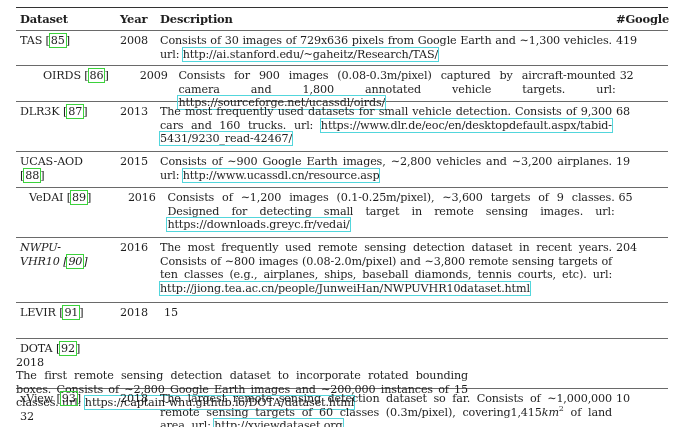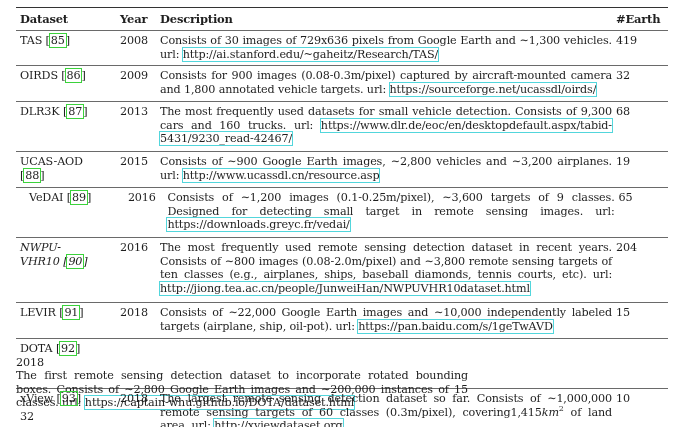--- a/index.html
+++ b/index.html
@@ -23,33 +23,33 @@
 </style>
 </head>
 <body>
 
 <div class="table">
   <div class="rule-top"></div>
   <div class="row hdr">
     <div class="cell-ds">Dataset</div>
     <div class="cell-yr">Year</div>
     <div class="cell-desc">Description</div>
-    <div class="cell-ct">#Earth</div>
+    <div class="cell-ct">#Google</div>
   </div>
   <div class="rule"></div>
 
   <div class="row body-row" style="height:29px;">
     <div class="cell-ds"><span>TAS</span> [<span class="cite">85</span>]</div>
     <div class="cell-yr">2008</div>
     <div class="cell-desc desc"><span>Consists of 30 images of 729x636 pixels from Google Earth and ∼1,300 vehicles. url: </span><span class="link">http://ai.stanford.edu/~gaheitz/Research/TAS/</span></div>
     <div class="cell-ct">419</div>
   </div>
   <div class="rule"></div>
 
-  <div class="row body-row" style="height:30px;">
+  <div class="row body-row" style="height:30px;margin-left:23px;">
     <div class="cell-ds"><span>OIRDS</span> [<span class="cite">86</span>]</div>
     <div class="cell-yr">2009</div>
     <div class="cell-desc desc"><span>Consists for 900 images (0.08-0.3m/pixel) captured by aircraft-mounted camera and 1,800 annotated vehicle targets. url: </span><span class="link">https://sourceforge.net/ucassdl/oirds/</span></div>
     <div class="cell-ct">32</div>
   </div>
   <div class="rule"></div>
 
   <div class="row body-row" style="height:44px;">
     <div class="cell-ds"><span>DLR3K</span> [<span class="cite">87</span>]</div>
     <div class="cell-yr">2013</div>
@@ -78,21 +78,20 @@
     <div class="cell-ds" style="width:70px;padding-right:30px;font-style:italic;"><span>NWPU-VHR10</span> [<span class="cite">90</span>]</div>
     <div class="cell-yr">2016</div>
     <div class="cell-desc desc"><span>The most frequently used remote sensing detection dataset in recent years. Consists of ∼800 images (0.08-2.0m/pixel) and ∼3,800 remote sensing targets of ten classes (e.g., airplanes, ships, baseball diamonds, tennis courts, etc). url: </span><span class="link">http://jiong.tea.ac.cn/people/JunweiHan/NWPUVHR10dataset.html</span></div>
     <div class="cell-ct">204</div>
   </div>
   <div class="rule"></div>
 
   <div class="row body-row" style="height:30px;">
     <div class="cell-ds"><span>LEVIR</span> [<span class="cite">91</span>]</div>
     <div class="cell-yr">2018</div>
-    <div class="cell-desc desc"><span>Consists of ∼22,000 Google Earth images and ∼10,000 independently labeled targets (airplane, ship, oil-pot). url: </span><span class="link">https://pan.baidu.com/s/1geTwAVD</span></div>
     <div class="cell-ct">15</div>
   </div>
   <div class="rule"></div>
 
   <div class="row body-row" style="height:44px;flex-direction:column;">
     <div class="cell-ds"><span>DOTA</span> [<span class="cite">92</span>]</div>
     <div class="cell-yr">2018</div>
     <div class="cell-desc desc"><span>The first remote sensing detection dataset to incorporate rotated bounding boxes. Consists of ∼2,800 Google Earth images and ∼200,000 instances of 15 classes. url: </span><span class="link">https://captain-whu.github.io/DOTA/dataset.html</span></div>
     <div class="cell-ct">32</div>
   </div>

